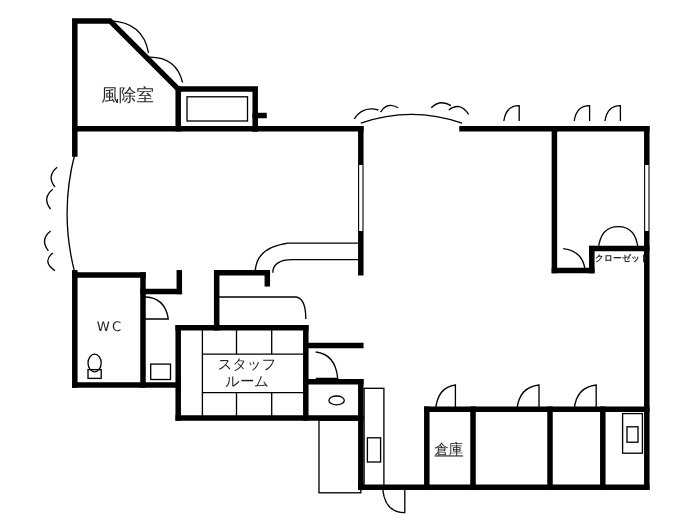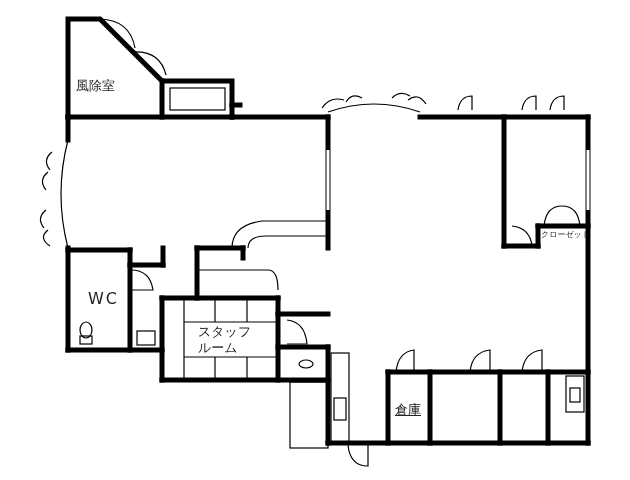--- a/index.html
+++ b/index.html
@@ -1,23 +1,23 @@
 <!DOCTYPE html>
 <html><head>
 <meta charset="utf-8">
 <style>
   html, body { margin:0; padding:0; background:#ffffff; }
   body { width:630px; height:480px; position:relative; overflow:hidden; font-family:"DejaVu Sans", sans-serif; }
   svg { position:absolute; left:0; top:0; }
   .lbl { position:absolute; color:#222; white-space:nowrap; line-height:1; }
-  .l-fuu { left:76px; top:79px; font-size:13px; }
-  .l-wc  { left:88px; top:291px; font-size:16px; letter-spacing:2px; }
-  .l-staff { left:198px; top:324px; font-size:13px; line-height:16px; }
+  .l-fuu { left:92px; top:79px; font-size:16px; }
+  .l-wc  { left:88px; top:291px; font-size:12px; letter-spacing:2px; }
+  .l-staff { left:198px; top:324px; font-size:13px; text-align:center; line-height:16px; }
   .l-souko { left:395px; top:403px; font-size:13px;text-decoration:underline; }
-  .l-closet { left:541px; top:231px; font-size:8px; }
+  .l-closet { left:541px; top:231px; font-size:8px;font-weight:bold; }
 </style>
 </head>
 <body>
 
 <svg width="630" height="480" viewBox="0 0 630 480">
   <g fill="none" stroke="#000" stroke-width="5" stroke-linecap="square">
 
     <path d="M68 117 L68 19 L100 19 L162 81 L232 81 L232 117"></path>
     <line x1="162" y1="81" x2="162" y2="117"></line>
     <line x1="68" y1="117" x2="232" y2="117"></line>

